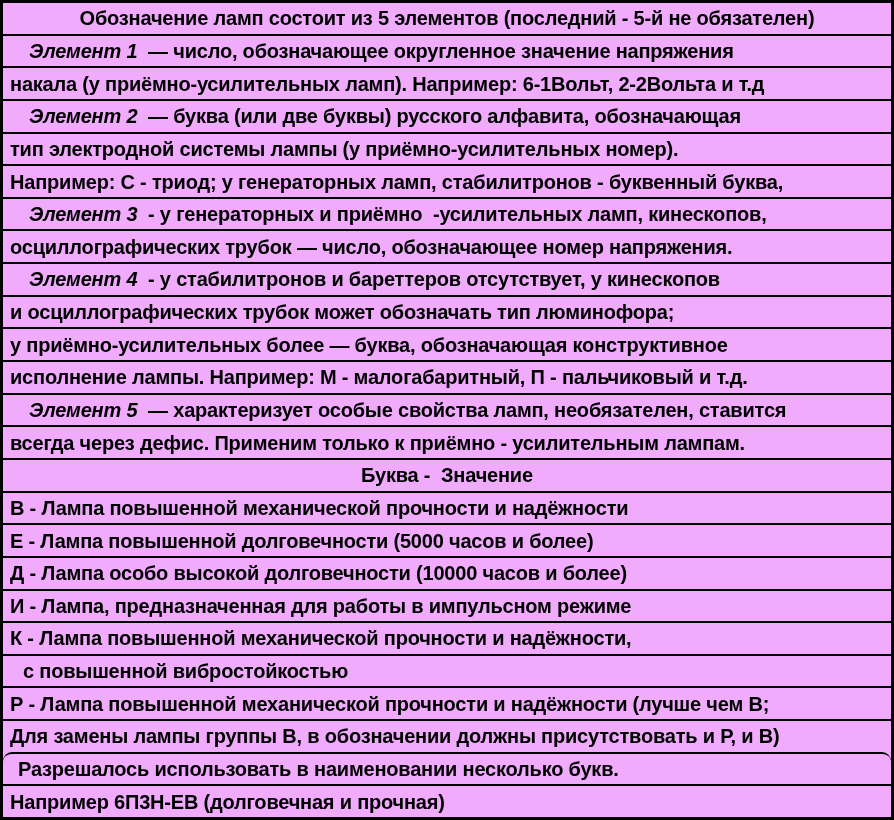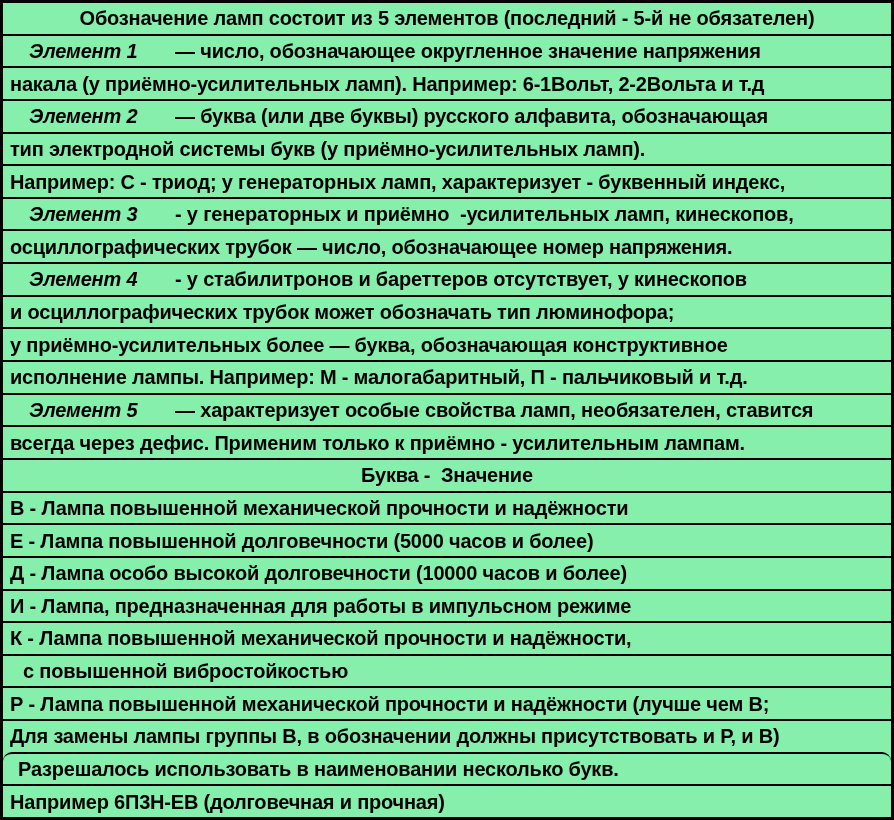--- a/index.html
+++ b/index.html
@@ -10,21 +10,21 @@
     width: 894px;
     height: 820px;
     background: #ffffff;
     font-family: "Liberation Sans", sans-serif;
   }
   .doc-table {
     box-sizing: border-box;
     width: 894px;
     height: 820px;
     border: 3px solid #000000;
-    background: #86efac;
+    background: #f0abfc;
     display: flex;
     flex-direction: column;
   }
   .row {
     flex: 1 1 0;
     display: flex;
     align-items: center;
     border-top: 2px solid #000000;
     padding: 0 7px;
     font-size: 20px;
@@ -34,38 +34,38 @@
     white-space: pre;
     overflow: hidden;
     letter-spacing: -0.2px;
   }
   .row:first-child {
     border-top: none;
   }
   .row.center {
     justify-content: center;
   }
-  .row.indent-element { padding-left: 26px; gap: 27px; }
+  .row.indent-element { padding-left: 26px; }
   .row.indent-sub     { padding-left: 20px; }
   .row.indent-small   { padding-left: 15px; border-radius: 9px; }
   .lead {
     font-style: italic;
     font-weight: 700;
   }
 </style>
 </head>
 <body>
 
 <div class="doc-table">
     <div class="row center"><span>Обозначение ламп состоит из 5 элементов (последний - 5-й не обязателен)</span></div>
     <div class="row indent-element"><span class="lead">Элемент 1</span><span>  — число, обозначающее округленное значение напряжения</span></div>
     <div class="row"><span>накала (у приёмно-усилительных ламп). Например: 6-1Вольт, 2-2Вольта и т.д</span></div>
     <div class="row indent-element"><span class="lead">Элемент 2</span><span>  — буква (или две буквы) русского алфавита, обозначающая</span></div>
-    <div class="row"><span>тип электродной системы букв (у приёмно-усилительных ламп).</span></div>
-    <div class="row"><span>Например: С - триод; у генераторных ламп, характеризует - буквенный индекс,</span></div>
+    <div class="row"><span>тип электродной системы лампы (у приёмно-усилительных номер).</span></div>
+    <div class="row"><span>Например: С - триод; у генераторных ламп, стабилитронов - буквенный буква,</span></div>
     <div class="row indent-element"><span class="lead">Элемент 3</span><span>  - у генераторных и приёмно  -усилительных ламп, кинескопов,</span></div>
     <div class="row"><span>осциллографических трубок — число, обозначающее номер напряжения.</span></div>
     <div class="row indent-element"><span class="lead">Элемент 4</span><span>  - у стабилитронов и бареттеров отсутствует, у кинескопов</span></div>
     <div class="row"><span>и осциллографических трубок может обозначать тип люминофора;</span></div>
     <div class="row"><span>у приёмно-усилительных более — буква, обозначающая конструктивное</span></div>
     <div class="row"><span>исполнение лампы. Например: М - малогабаритный, П - пальчиковый и т.д.</span></div>
     <div class="row indent-element"><span class="lead">Элемент 5</span><span>  — характеризует особые свойства ламп, необязателен, ставится</span></div>
     <div class="row"><span>всегда через дефис. Применим только к приёмно - усилительным лампам.</span></div>
     <div class="row center"><span>Буква -  Значение</span></div>
     <div class="row"><span>В - Лампа повышенной механической прочности и надёжности</span></div>

